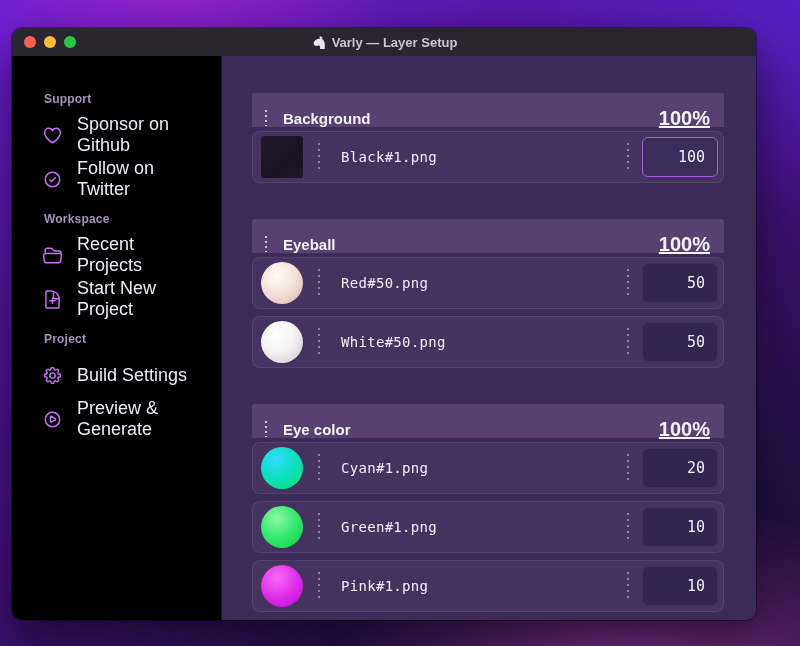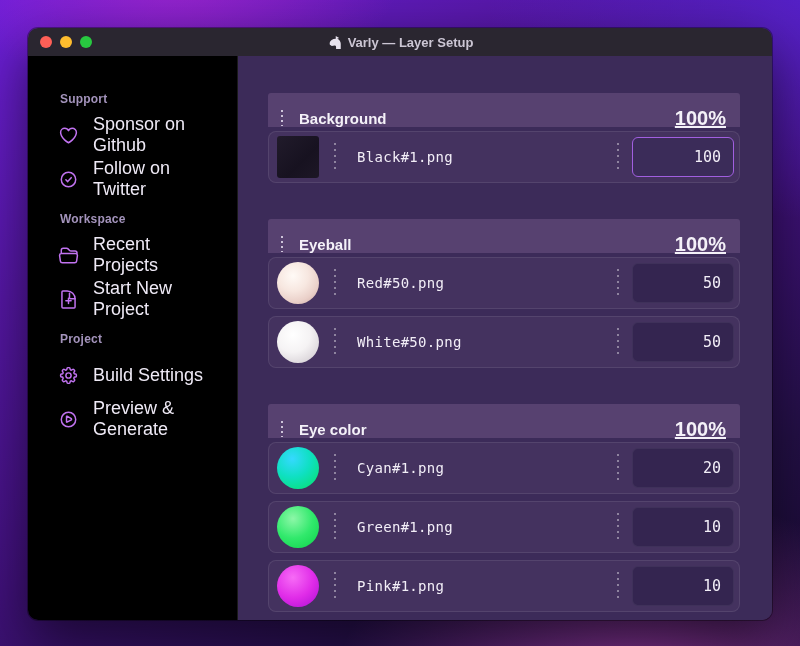--- a/index.html
+++ b/index.html
@@ -8,21 +8,21 @@
   body{
     position:relative;
     background:
       radial-gradient(55% 45% at 80% 108%, rgba(224,85,224,.60) 0%, rgba(224,85,224,0) 70%),
       radial-gradient(40% 28% at 22% -4%, rgba(199,42,207,.55) 0%, rgba(199,42,207,0) 70%),
       radial-gradient(60% 50% at 104% -2%, rgba(88,36,214,.85) 0%, rgba(88,36,214,0) 72%),
       linear-gradient(152deg, #6c1fd8 0%, #5517a4 28%, #41117c 55%, #241047 80%, #170a2f 100%);
   }
 
   .window{
-    position:absolute; left:28px; top:28px; width:744px; height:592px;
+    position:absolute; left:12px; top:28px; width:744px; height:592px;
     border-radius:10px; overflow:hidden;
     box-shadow:0 22px 55px rgba(0,0,0,.55), 0 0 0 1px rgba(0,0,0,.35);
     display:flex; flex-direction:column;
   }
 
   
   .titlebar{
     height:28px; flex:0 0 28px; background:#2a2630;
     display:flex; align-items:center; position:relative;
   }
@@ -92,21 +92,21 @@
   .row-divider{
     width:2px; height:28px; margin:0 0 0 15px;
     background-image:repeating-linear-gradient(to bottom, rgba(255,255,255,.40) 0 2px, transparent 2px 6px);
   }
   .layer-file{
     margin-left:21px; color:#f2eef7; font-size:14px;
     font-family:"DejaVu Sans Mono",monospace; letter-spacing:.3px;
   }
   .spacer{ flex:1; }
   .weight-input{
-    width:102px; height:40px; margin-left:13px;
+    width:76px; height:40px; margin-left:13px;
     background:#342550; border:1px solid rgba(255,255,255,.06); border-radius:6px;
     color:#f2eef7; font-size:15px; font-family:"DejaVu Sans Mono",monospace;
     text-align:right; padding:0 12px; outline:none;
   }
   .weight-input.focused{ border:1.5px solid #a15fe0; background:#3b2c59; }
 </style>
 </head>
 <body>
 
 <div class="window">

